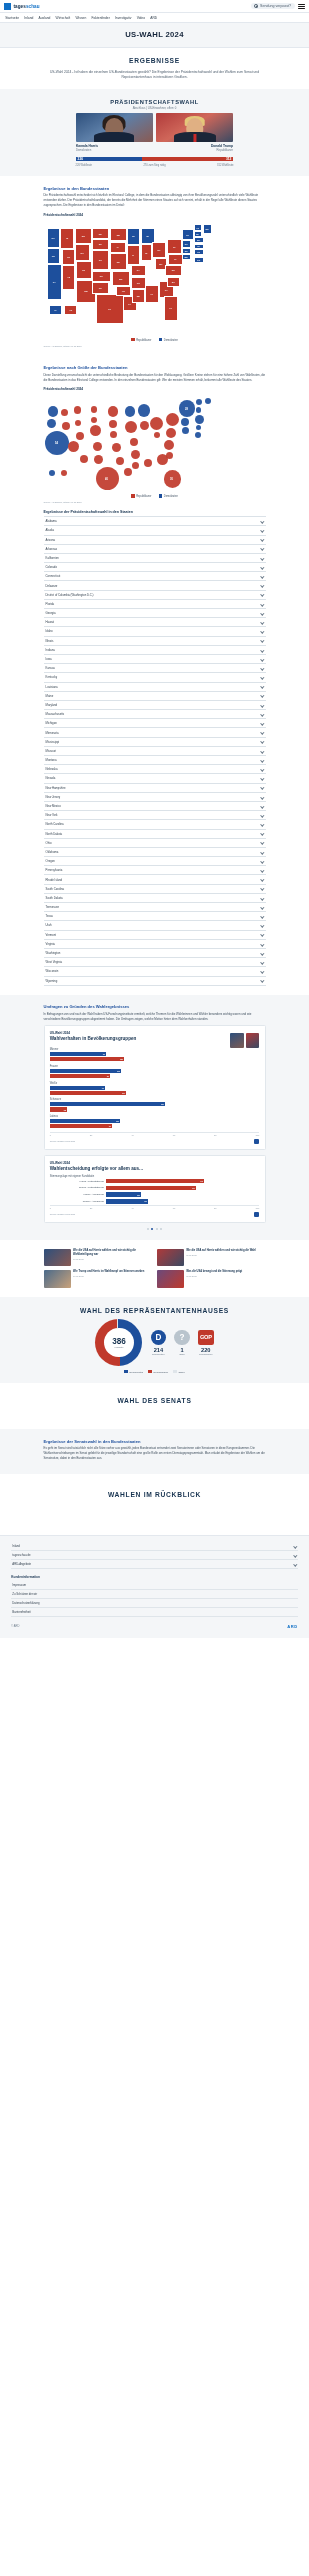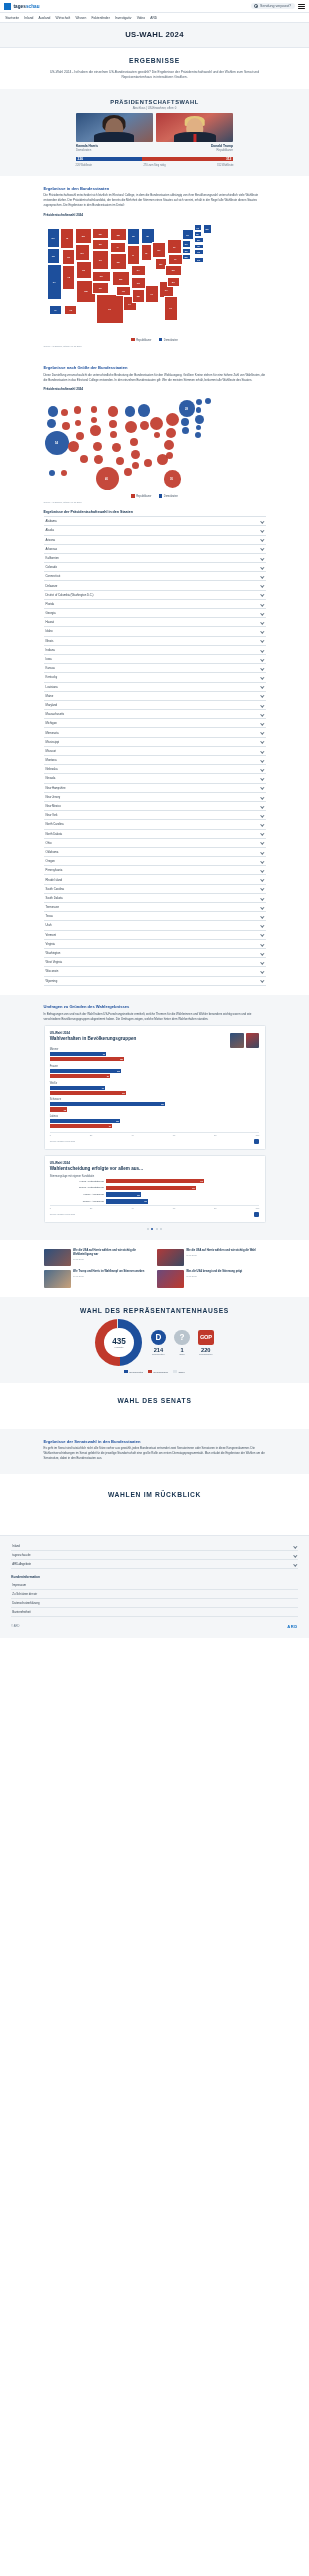--- a/index.html
+++ b/index.html
@@ -827,21 +827,21 @@
           <div class="news-txt"><span>Was die USA bewegt und die Stimmung prägt</span><div class="news-meta">06.11.2024</div></div>
         </div>
       </div>
   </div>
 
   <div class="section band-gray">
     <div class="section-title">WAHL DES REPRÄSENTANTENHAUSES</div>
     <div class="donut-wrap">
       <div class="donut">
         <div class="donut-num">
-          <span class="n">435</span>
+          <span class="n">386</span>
           <span class="t">Mandate</span>
         </div>
       </div>
       <div class="seat-col">
         <div class="seat-badge d">D</div>
         <div class="seat-n">214</div>
         <div class="seat-t">Demokraten</div>
       </div>
       <div class="seat-col">
         <div class="seat-badge o">?</div>

